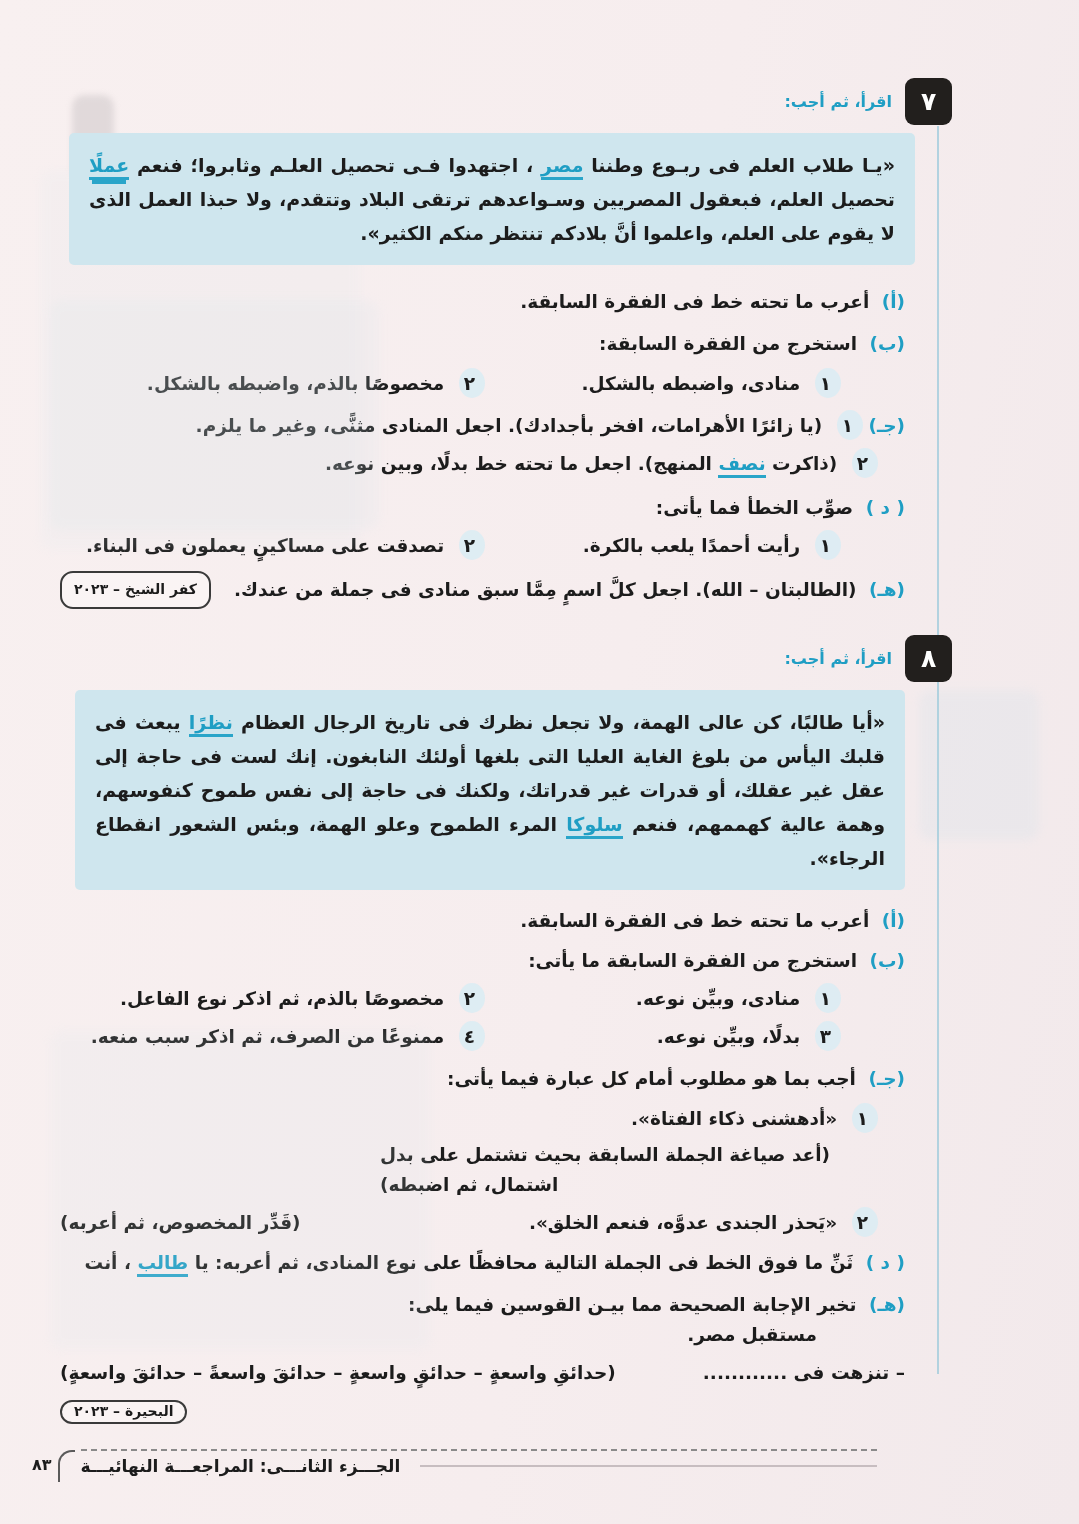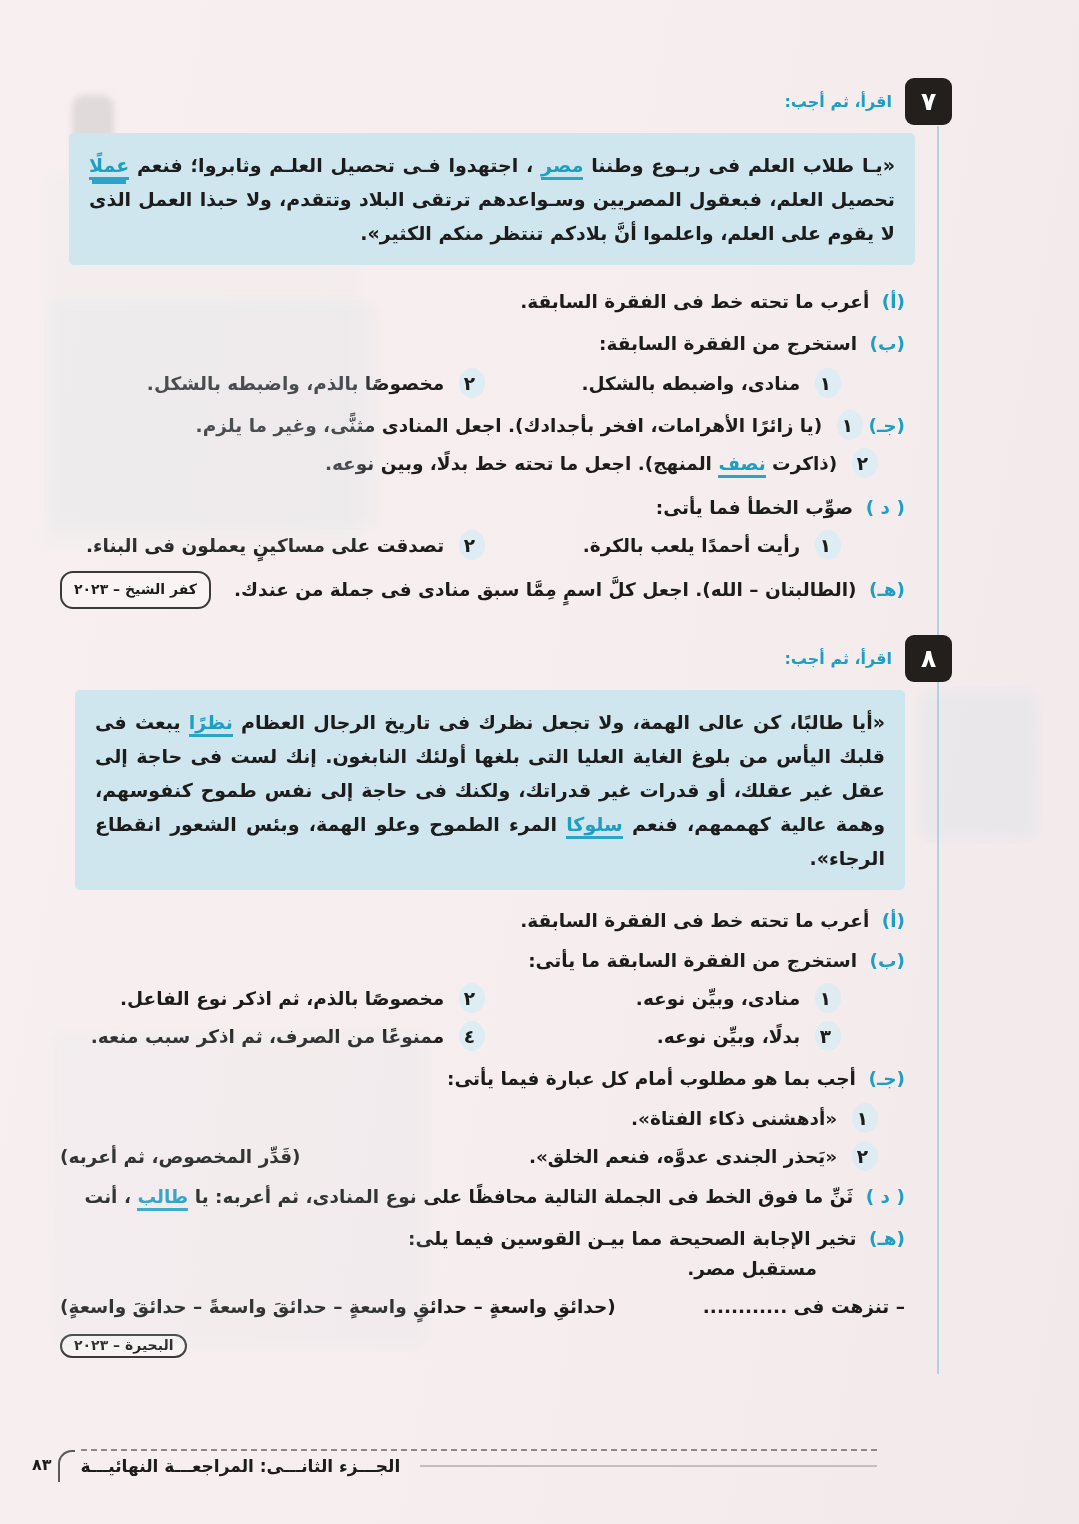--- a/index.html
+++ b/index.html
@@ -191,20 +191,23 @@
   <div class="row mt12">
     <span class="lbl">(جـ)</span>
     <span>أجب بما هو مطلوب أمام كل عبارة فيما يأتى:</span>
   </div>
 
   <div class="row ind2 mt10">
     <span class="num">١</span>
     <span>«أدهشنى ذكاء الفتاة».</span>
   </div>
 
+  <div class="row note-left mt6">
+    <span>(أعد صياغة الجملة السابقة بحيث تشتمل على بدل اشتمال، ثم اضبطه)</span>
+  </div>
 
   <div class="row ind2 spread mt8">
     <span>
       <span class="num">٢</span>
       <span>«يَحذر الجندى عدوَّه، فنعم الخلق».</span>
     </span>
     <span>(قَدِّر المخصوص، ثم أعربه)</span>
   </div>
 
   <div class="row mt10">

